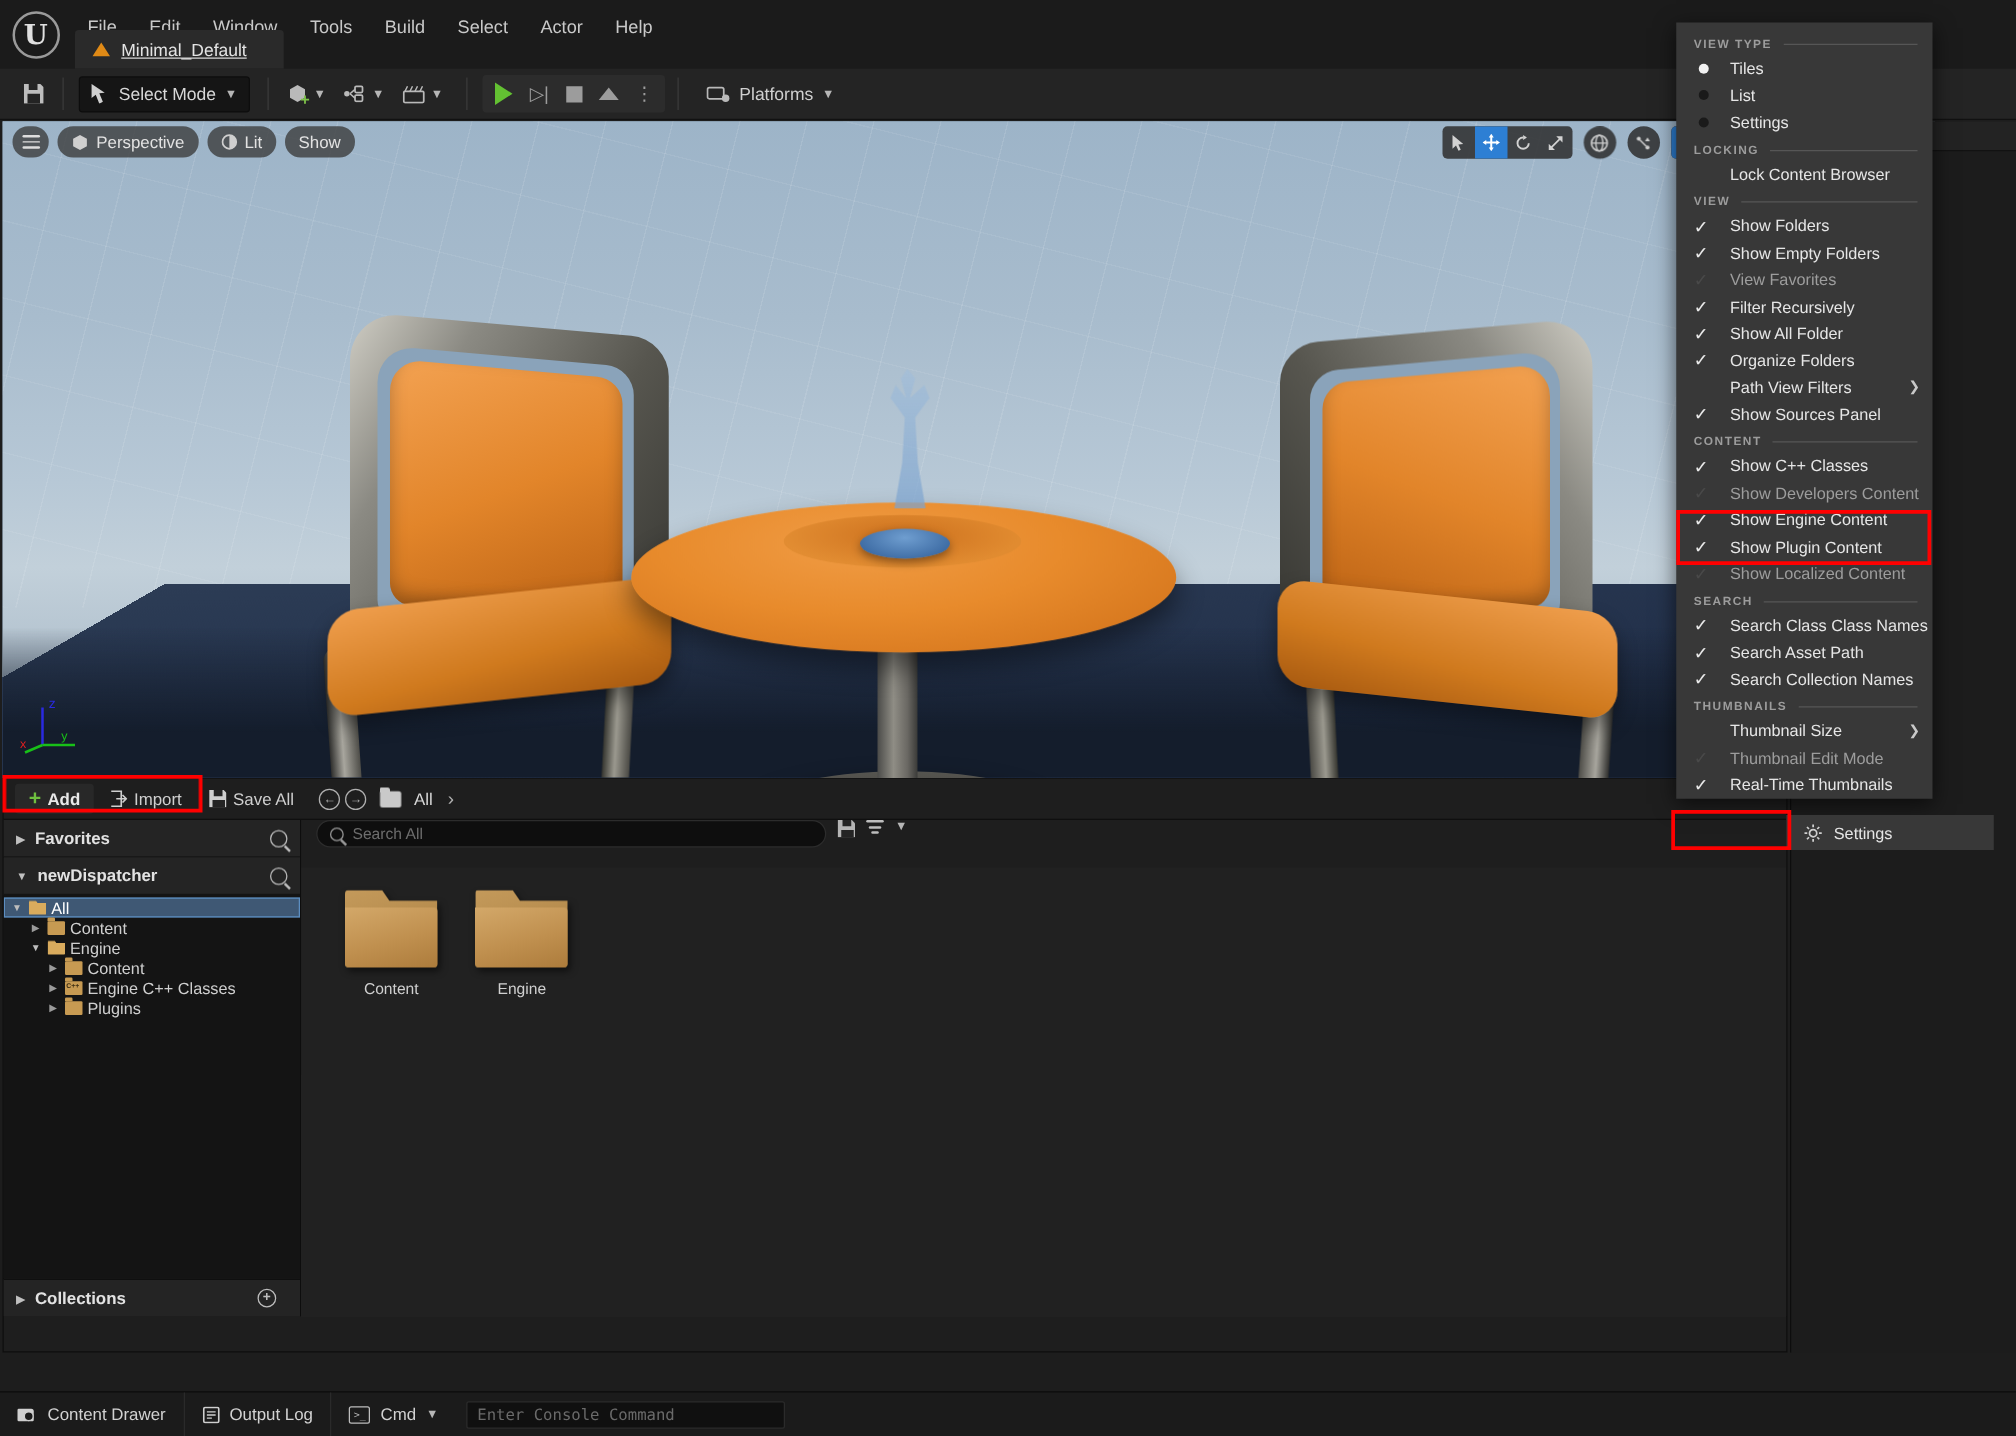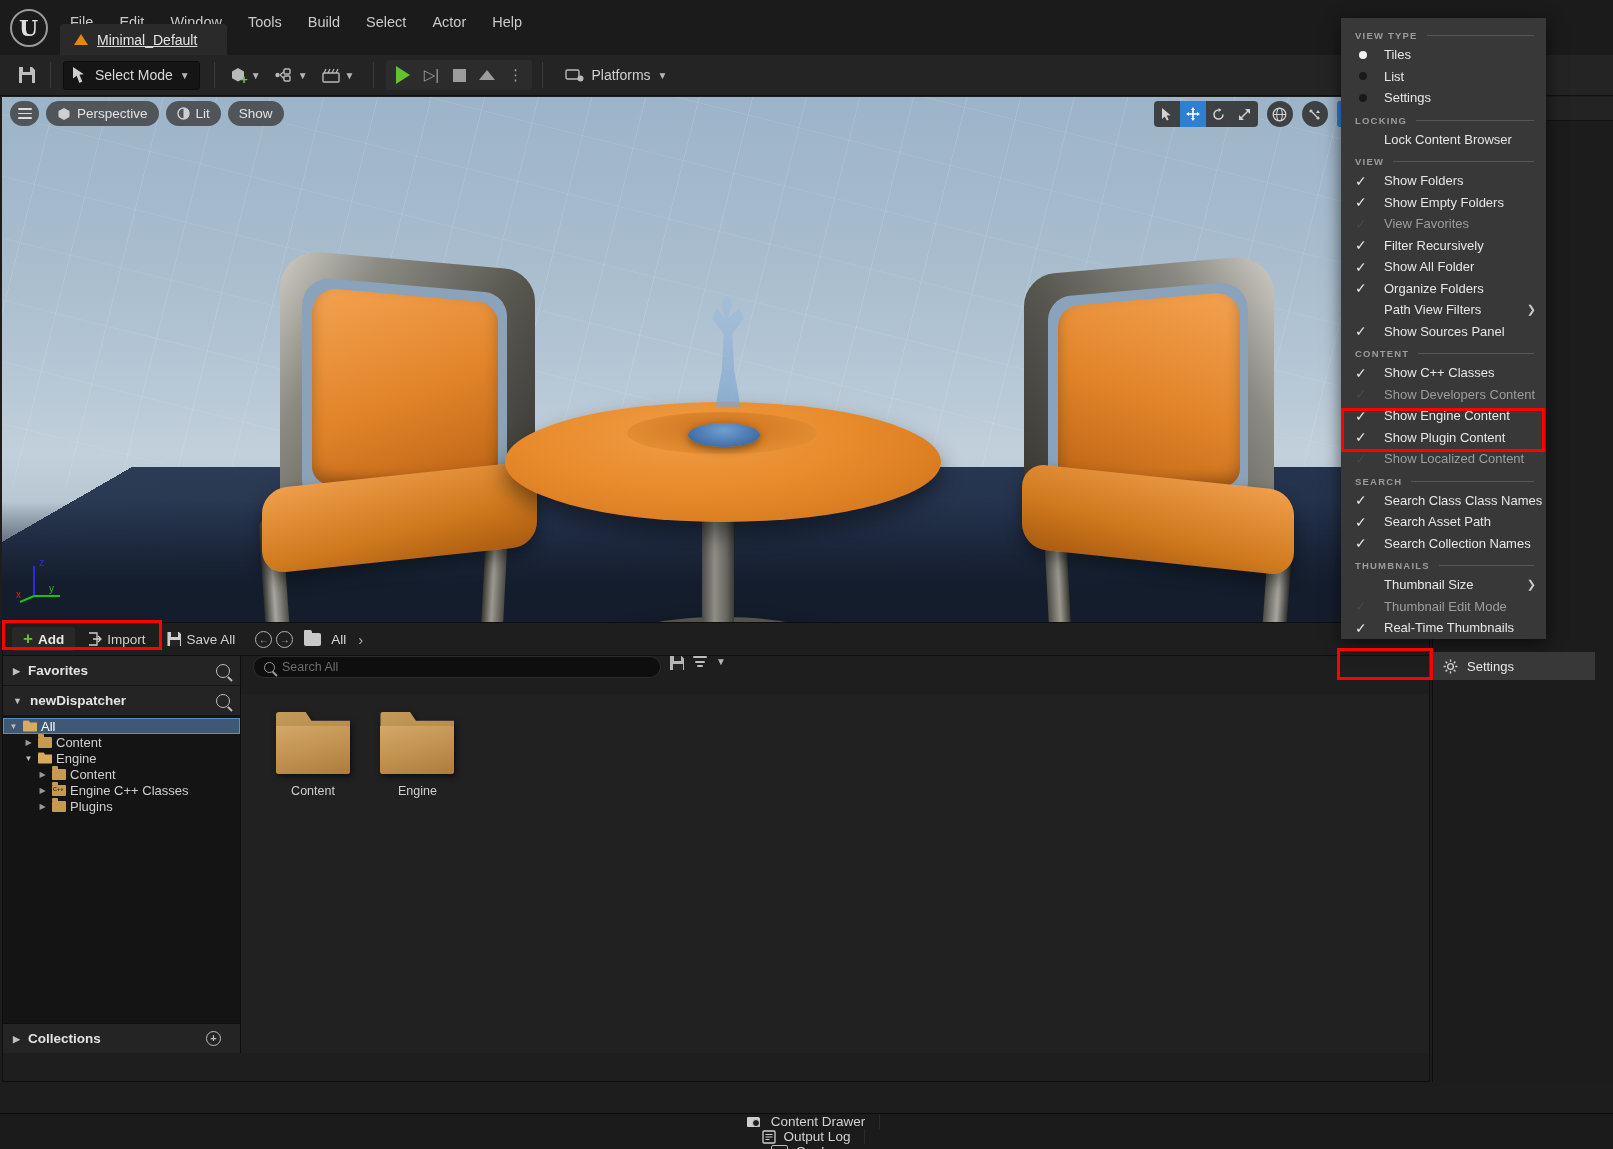--- a/index.html
+++ b/index.html
@@ -387,21 +387,21 @@
     position:absolute; left:1432px; top:97px; width:181px; height:985px;
     background:#1c1c1c; border-left:1px solid #0d0d0d; overflow:hidden;
   }
   .out-head { height:24px; background:#232323; display:flex;align-items:center;justify-content:center;
     color:#9a9a9a; font-size:10px; border-bottom:1px solid #121212;}
   .out-row { height:21.4px; display:flex;align-items:center; padding-left:8px; font-size:13px; color:#cfcfcf; }
 
   
   .statusbar {
     position:absolute; left:0; bottom:0; width:1613px; height:36px;
-    background:#1b1b1b; display:flex; align-items:center; border-top:1px solid #0c0c0c;flex-direction:column;
+    background:#1b1b1b; display:flex; align-items:center; border-top:1px solid #0c0c0c;
   }
   .sb-btn {
     height:36px; display:flex; align-items:center; gap:8px; padding:0 14px;
     font-size:13.5px; color:#d2d2d2; border-right:1px solid #2a2a2a;
   }
   .console-input {
     margin-left:8px; width:255px; height:22px; background:#101010; border:1px solid #2b2b2b;
     border-radius:2px; padding:0 8px; color:#9a9a9a; font-size:12.5px;
     font-family:"DejaVu Sans Mono", monospace; outline:none;
   }

